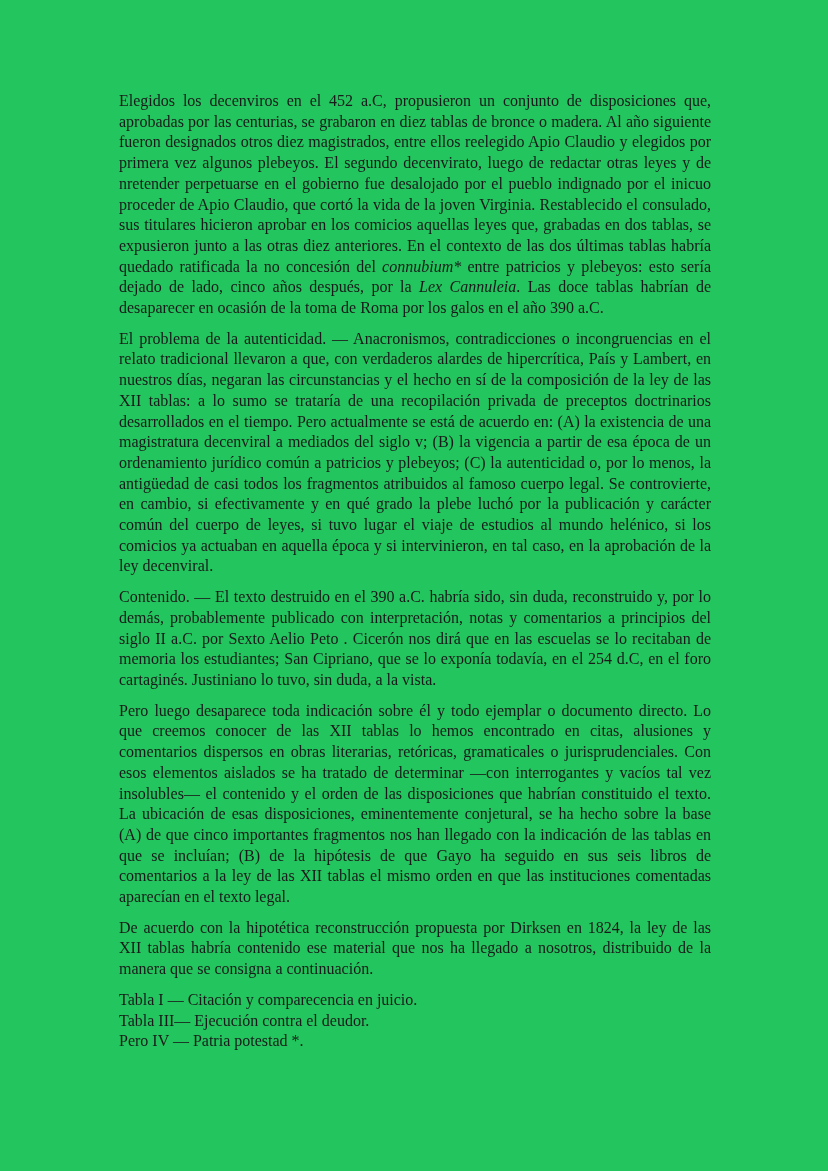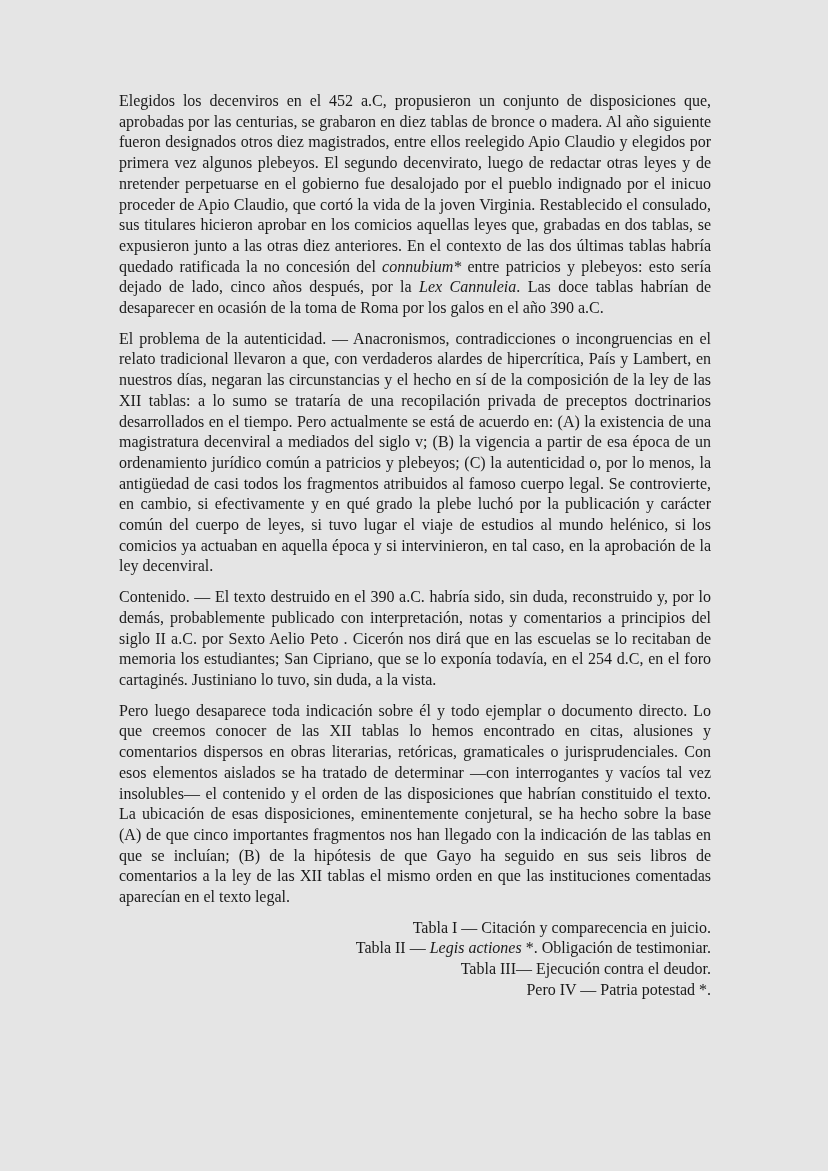--- a/index.html
+++ b/index.html
@@ -10,58 +10,58 @@
   body {
     width: 828px;
     height: 1171px;
     overflow: hidden;
   }
   .page {
     box-sizing: border-box;
     width: 828px;
     min-height: 1171px;
     padding: 91px 117px 40px 119px;
-    background: #e5e5e5;
+    background: #22c55e;
   }
   .para {
     margin: 0 0 10px 0;
     font-family: "Liberation Serif", "DejaVu Serif", serif;
     font-size: 16px;
     line-height: 20.7px;
     color: #1a1a1a;
     text-align: justify;
   }
   .tabla-list {
     margin: 10px 0 0 0;
   }
   .tabla-item {
     margin: 0;
     font-family: "Liberation Serif", "DejaVu Serif", serif;
     font-size: 16px;
     line-height: 20.7px;
     color: #1a1a1a;
-    text-align: right;
+    text-align: left;
   }
   .b { font-weight: normal; }
   .i { font-style: italic; }
 </style>
 </head>
 <body>
 
 <div class="page">
 
   <p class="para"><span>Elegidos los decenviros en el 452 a.C, propusieron un conjunto de disposiciones que, aprobadas por las centurias, se grabaron en diez tablas de bronce o madera. Al año siguiente fueron designados otros diez magistrados, entre ellos reelegido Apio Claudio y elegidos por primera vez algunos plebeyos. El segundo decenvirato, luego de redactar otras leyes y de nretender perpetuarse en el gobierno fue desalojado por el pueblo indignado por el inicuo proceder de Apio Claudio, que cortó la vida de la joven Virginia. Restablecido el consulado, sus titulares hicieron aprobar en los comicios aquellas leyes que, grabadas en dos tablas, se expusieron junto a las otras diez anteriores. En el contexto de las dos últimas tablas habría quedado ratificada la no concesión del </span><span class="i">connubium*</span><span> entre patricios y plebeyos: esto sería dejado de lado, cinco años después, por la </span><span class="i">Lex Cannuleia</span><span>. Las doce tablas habrían de desaparecer en ocasión de la toma de Roma por los galos en el año 390 a.C.</span></p>
 
   <p class="para"><span class="b">El problema de la autenticidad</span><span>. — Anacronismos, contradicciones o incongruencias en el relato tradicional llevaron a que, con verdaderos alardes de hipercrítica, País y Lambert, en nuestros días, negaran las circunstancias y el hecho en sí de la composición de la ley de las XII tablas: a lo sumo se trataría de una recopilación privada de preceptos doctrinarios desarrollados en el tiempo. Pero actualmente se está de acuerdo en: (A) la existencia de una magistratura decenviral a mediados del siglo v; (B) la vigencia a partir de esa época de un ordenamiento jurídico común a patricios y plebeyos; (C) la autenticidad o, por lo menos, la antigüedad de casi todos los fragmentos atribuidos al famoso cuerpo legal. Se controvierte, en cambio, si efectivamente y en qué grado la plebe luchó por la publicación y carácter común del cuerpo de leyes, si tuvo lugar el viaje de estudios al mundo helénico, si los comicios ya actuaban en aquella época y si intervinieron, en tal caso, en la aprobación de la ley decenviral.</span></p>
 
   <p class="para"><span class="b">Contenido</span><span>. — El texto destruido en el 390 a.C. habría sido, sin duda, reconstruido y, por lo demás, probablemente publicado con interpretación, notas y comentarios a principios del siglo II a.C. por Sexto Aelio Peto . Cicerón nos dirá que en las escuelas se lo recitaban de memoria los estudiantes; San Cipriano, que se lo exponía todavía, en el 254 d.C, en el foro cartaginés. Justiniano lo tuvo, sin duda, a la vista.</span></p>
 
   <p class="para"><span>Pero luego desaparece toda indicación sobre él y todo ejemplar o documento directo. Lo que creemos conocer de las XII tablas lo hemos encontrado en citas, alusiones y comentarios dispersos en obras literarias, retóricas, gramaticales o jurisprudenciales. Con esos elementos aislados se ha tratado de determinar —con interrogantes y vacíos tal vez insolubles— el contenido y el orden de las disposiciones que habrían constituido el texto. La ubicación de esas disposiciones, eminentemente conjetural, se ha hecho sobre la base (A) de que cinco importantes fragmentos nos han llegado con la indicación de las tablas en que se incluían; (B) de la hipótesis de que Gayo ha seguido en sus seis libros de comentarios a la ley de las XII tablas el mismo orden en que las instituciones comentadas aparecían en el texto legal.</span></p>
 
+  <p class="para"><span>De acuerdo con la hipotética reconstrucción propuesta por Dirksen en 1824, la ley de las XII tablas habría contenido ese material que nos ha llegado a nosotros, distribuido de la manera que se consigna a continuación.</span></p>
 
   <div class="tabla-list">
     <p class="tabla-item"><span>Tabla I — Citación y comparecencia en juicio.</span></p>
-    <p class="tabla-item"><span>Tabla II — </span><span class="i">Legis actiones</span><span> *. Obligación de testimoniar.</span></p>
     <p class="tabla-item"><span>Tabla III— Ejecución contra el deudor.</span></p>
     <p class="tabla-item"><span>Pero IV — Patria potestad *.</span></p>
   </div>
 
 </div>
 
 </body></html>

